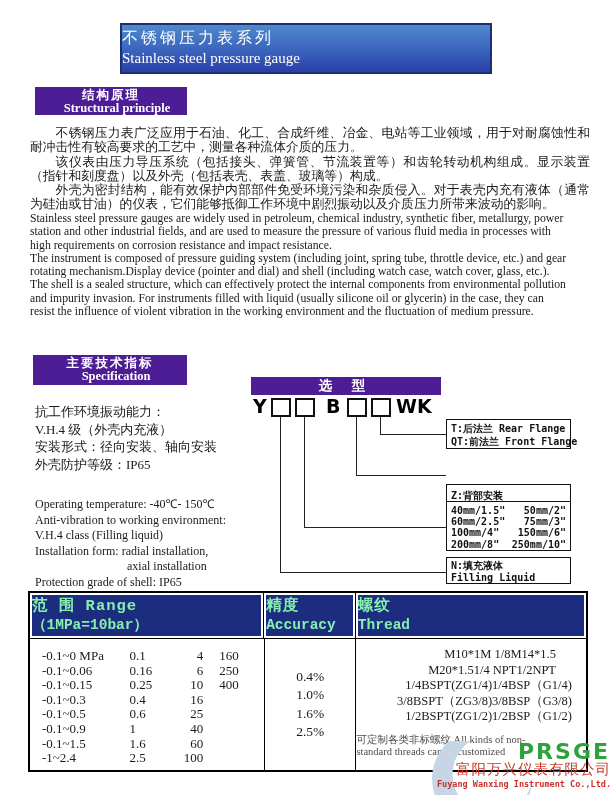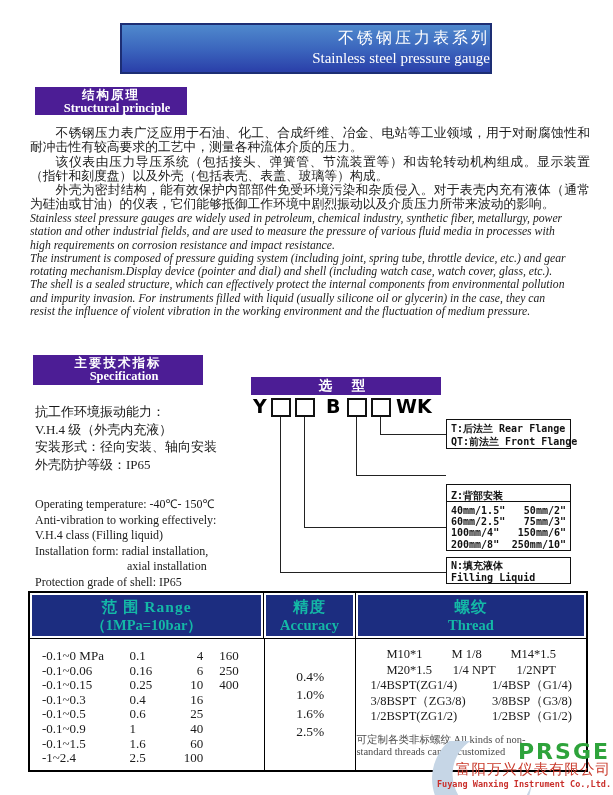--- a/index.html
+++ b/index.html
@@ -3,39 +3,39 @@
 <meta charset="utf-8">
 <style>
   html,body{margin:0;padding:0;background:#ffffff;}
   body{width:613px;height:795px;position:relative;overflow:hidden;
        font-family:"Liberation Serif", serif;color:#1a1a1a;}
   .abs{position:absolute;}
 
   
   .banner{left:120px;top:23px;width:368px;height:47px;
     background:linear-gradient(to bottom,#4f89cd 0%,#3a63bc 55%,#2a3fa9 100%);
-    border:2px solid #1d2e74;text-align:right;color:#ffffff;}
+    border:2px solid #1d2e74;text-align:left;color:#ffffff;}
   .banner .zh{font-size:16px;line-height:22px;letter-spacing:3px;padding-top:2px;}
   .banner .en{font-size:15px;line-height:19px;}
 
   
   .badge{background:#4c1d95;color:#ffffff;text-align:center;}
   .badge .zh{font-weight:bold;font-size:12.5px;line-height:14px;letter-spacing:2px;padding-top:1px;}
   .badge .en{font-weight:bold;font-size:12.5px;line-height:13px;padding-left:12px;}
   .badge1{left:35px;top:87px;width:152px;height:28px;}
-  .badge2{left:33px;top:355px;width:170px;height:30px;}
+  .badge2{left:33px;top:355px;width:154px;height:30px;}
   .badge3{left:251px;top:353px;width:190px;height:18px;margin-top:24px;}
   .badge3 .zh{font-size:13.5px;line-height:16px;letter-spacing:8px;padding-top:1px;}
   .badge3 .en{font-size:13.5px;line-height:15px;}
 
   
   .intro-zh{left:30px;top:126px;width:560px;font-size:12.8px;line-height:14.3px;
     text-align:justify;}
   .intro-zh p{margin:0;text-indent:2em;}
-  .intro-en{left:30px;top:212px;width:540px;font-size:11.7px;line-height:13.3px;font-style:italic;}
+  .intro-en{left:30px;top:212px;width:540px;font-size:11.7px;line-height:13.3px;}
   .intro-en p{margin:0;}
 
   
   .spec-zh{left:35px;top:403px;width:220px;font-size:13px;line-height:17.6px;}
   .spec-en{left:35px;top:497px;width:230px;font-size:12px;line-height:15.6px;}
   .spec-en .indent{padding-left:92px;}
 
   
   .code-letter{font-family:"DejaVu Sans", sans-serif;font-weight:bold;font-size:19px;color:#000;}
   .code-box{width:16px;height:15px;border:2px solid #111;background:#fff;}
@@ -43,37 +43,37 @@
   .callout{left:446px;width:125px;border:1px solid #111;background:#fff;
     font-family:"DejaVu Sans Mono", monospace;font-weight:bold;font-size:10px;
     line-height:13px;padding:2px 4px;color:#111;white-space:nowrap;box-sizing:border-box;}
   .callout .sizerow{display:flex;justify-content:space-between;line-height:11.2px;font-size:10px;}
 
   
   .tbl{left:28px;top:591px;width:560px;height:181px;border:2px solid #000;box-sizing:border-box;}
   .tbl .hdr{display:flex;height:45px;border-bottom:1px solid #000;}
   .tbl .hcell{border-right:1px solid #000;box-sizing:border-box;padding:2px;}
   .tbl .hcell:last-child{border-right:none;}
-  .tbl .hfill{background:#1c2d80;color:#14b8a6;width:100%;height:100%;text-align:center;
-    font-weight:bold;}
+  .tbl .hfill{background:#1c2d80;color:#86efac;width:100%;height:100%;
+    font-weight:bold;font-family:Liberation Mono, monospace;}
   .tbl .hfill .l1{font-size:15.5px;line-height:21px;padding-top:1px;letter-spacing:1px;}
   .tbl .hfill .l2{font-size:14.5px;line-height:17px;}
   .tbl .bodyrow{display:flex;height:132px;}
   .tbl .bcell{border-right:1px solid #000;box-sizing:border-box;}
   .tbl .bcell:last-child{border-right:none;}
   .w1{width:235px;} .w2{width:92px;} .w3{width:231px;}
 
   .rangegrid{padding:10px 0 0 12px;font-size:13px;}
   .rrow{display:flex;line-height:14.6px;}
   .rc0{width:90px;} .rc1{width:46px;} .rc2{width:30px;text-align:right;} .rc3{width:46px;padding-left:16px;}
 
   .acc{padding-top:29px;text-align:center;font-size:13.5px;line-height:18.4px;}
 
   .thr{padding-top:8px;font-size:12.5px;}
-  .trow{display:flex;justify-content:space-between;line-height:15.6px;}
+  .trow{display:flex;justify-content:flex-end;line-height:15.6px;}
   .trow.three{padding:0 30px;}
   .trow.two{padding:0 14px;}
   .note{margin-top:9px;color:#4c4c4c;font-size:10.5px;line-height:12.5px;}
 
   
   .swoosh{left:424px;top:741px;}
   .logo{right:3px;top:739px;font-family:"DejaVu Sans", sans-serif;font-weight:800;
     font-size:22px;letter-spacing:2px;color:#2ea33b;}
   .company-zh{right:2px;top:760px;font-size:14.5px;color:#c93a2b;letter-spacing:1px;}
   .company-en{right:2px;top:779px;font-family:"DejaVu Sans Mono", monospace;
@@ -113,21 +113,21 @@
 </div>
 
 <div class="abs spec-zh">
   <div>抗工作环境振动能力：</div>
   <div>V.H.4 级（外壳内充液）</div>
   <div>安装形式：径向安装、轴向安装</div>
   <div>外壳防护等级：IP65</div>
 </div>
 <div class="abs spec-en">
   <div>Operating temperature: -40℃- 150℃</div>
-  <div>Anti-vibration to working effectively:</div>
+  <div>Anti-vibration to working environment:</div>
   <div>V.H.4 class (Filling liquid)</div>
   <div>Installation form: radial installation,</div>
   <div class="indent">axial installation</div>
   <div>Protection grade of shell: IP65</div>
 </div>
 
 <div class="abs code-letter" style="left:253px;top:395px;">Y</div>
 <div class="abs code-box" style="left:271px;top:398px;"></div>
 <div class="abs code-box" style="left:295px;top:398px;"></div>
 <div class="abs code-letter" style="left:326px;top:395px;">B</div>

